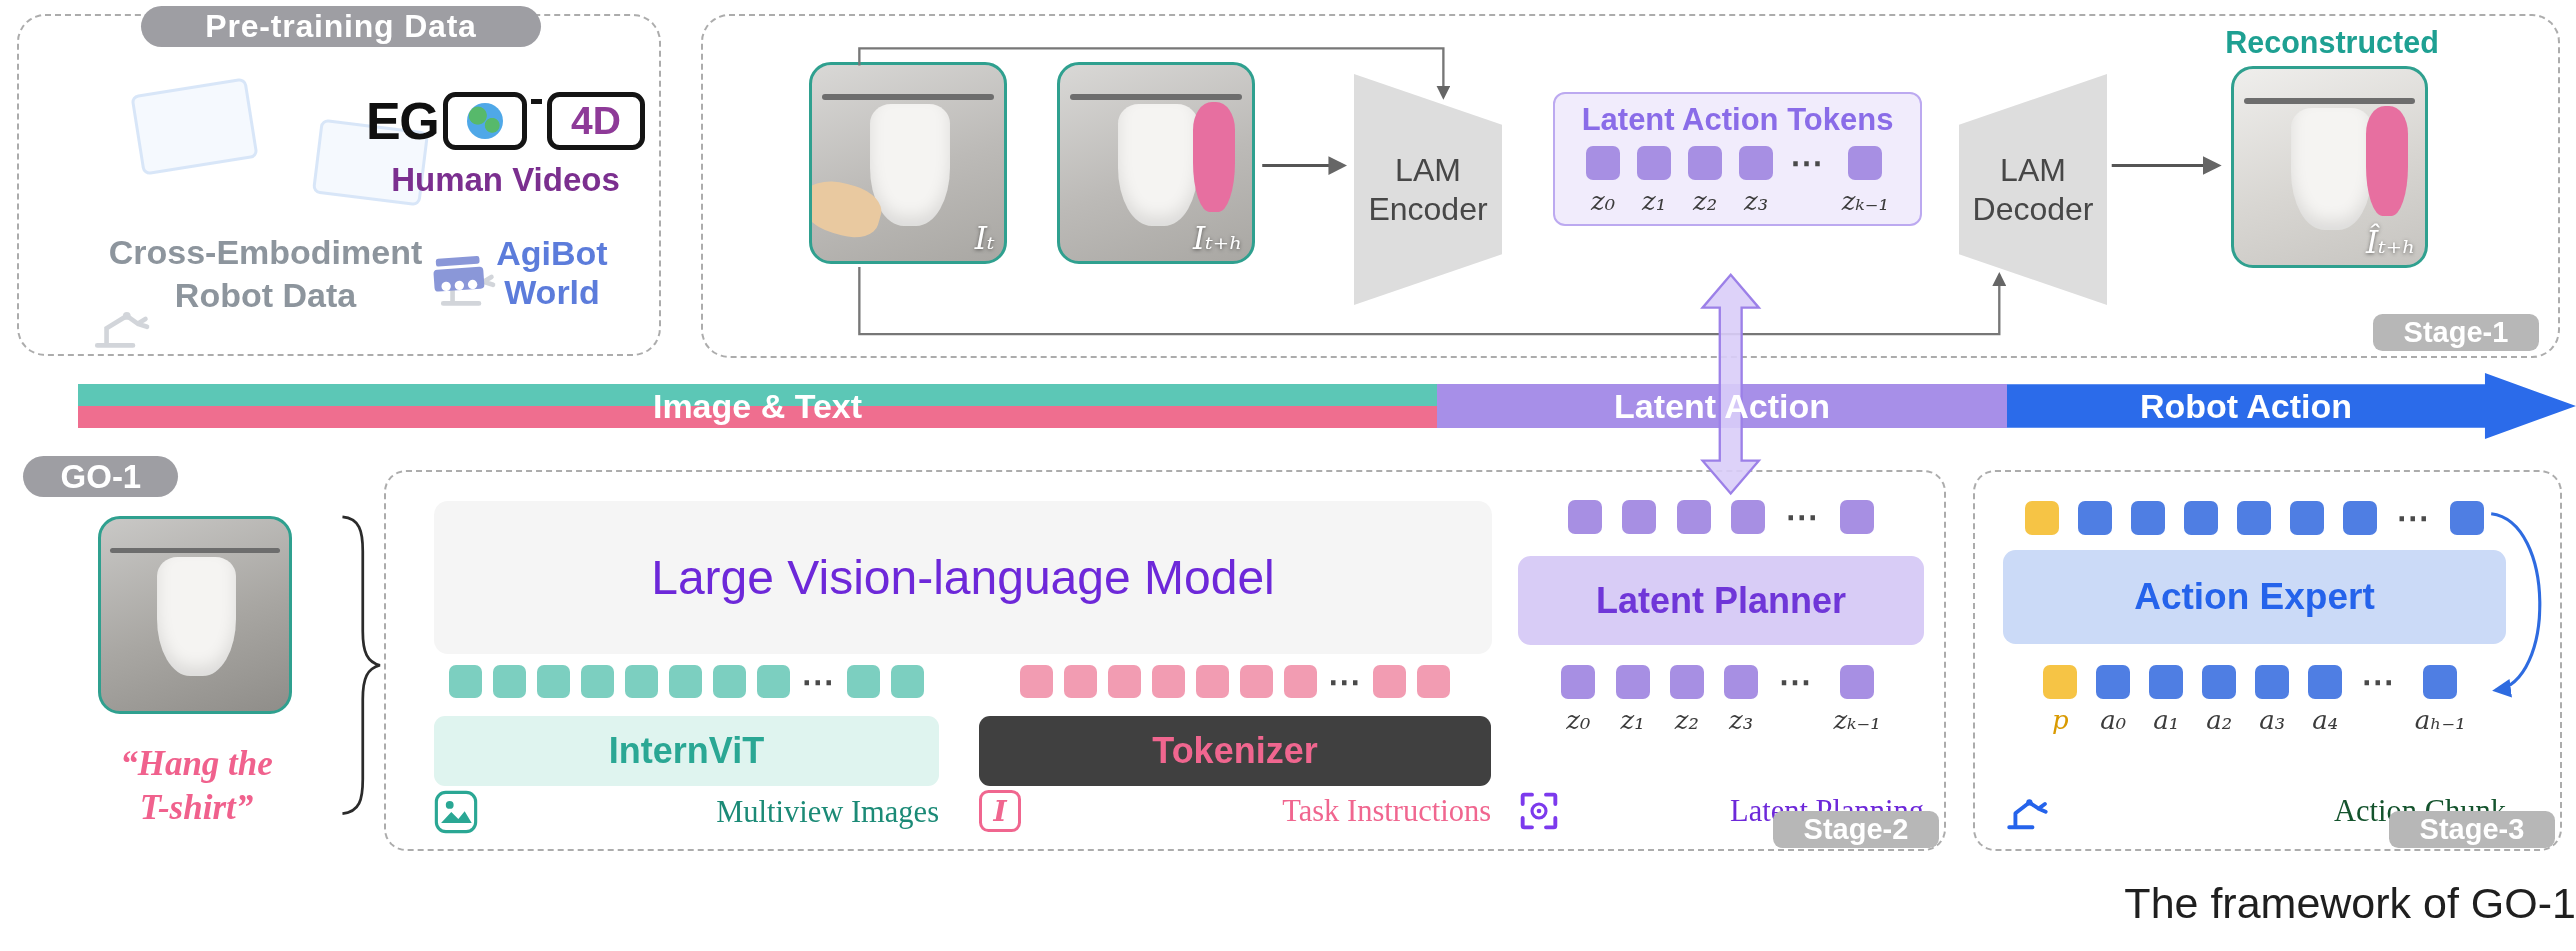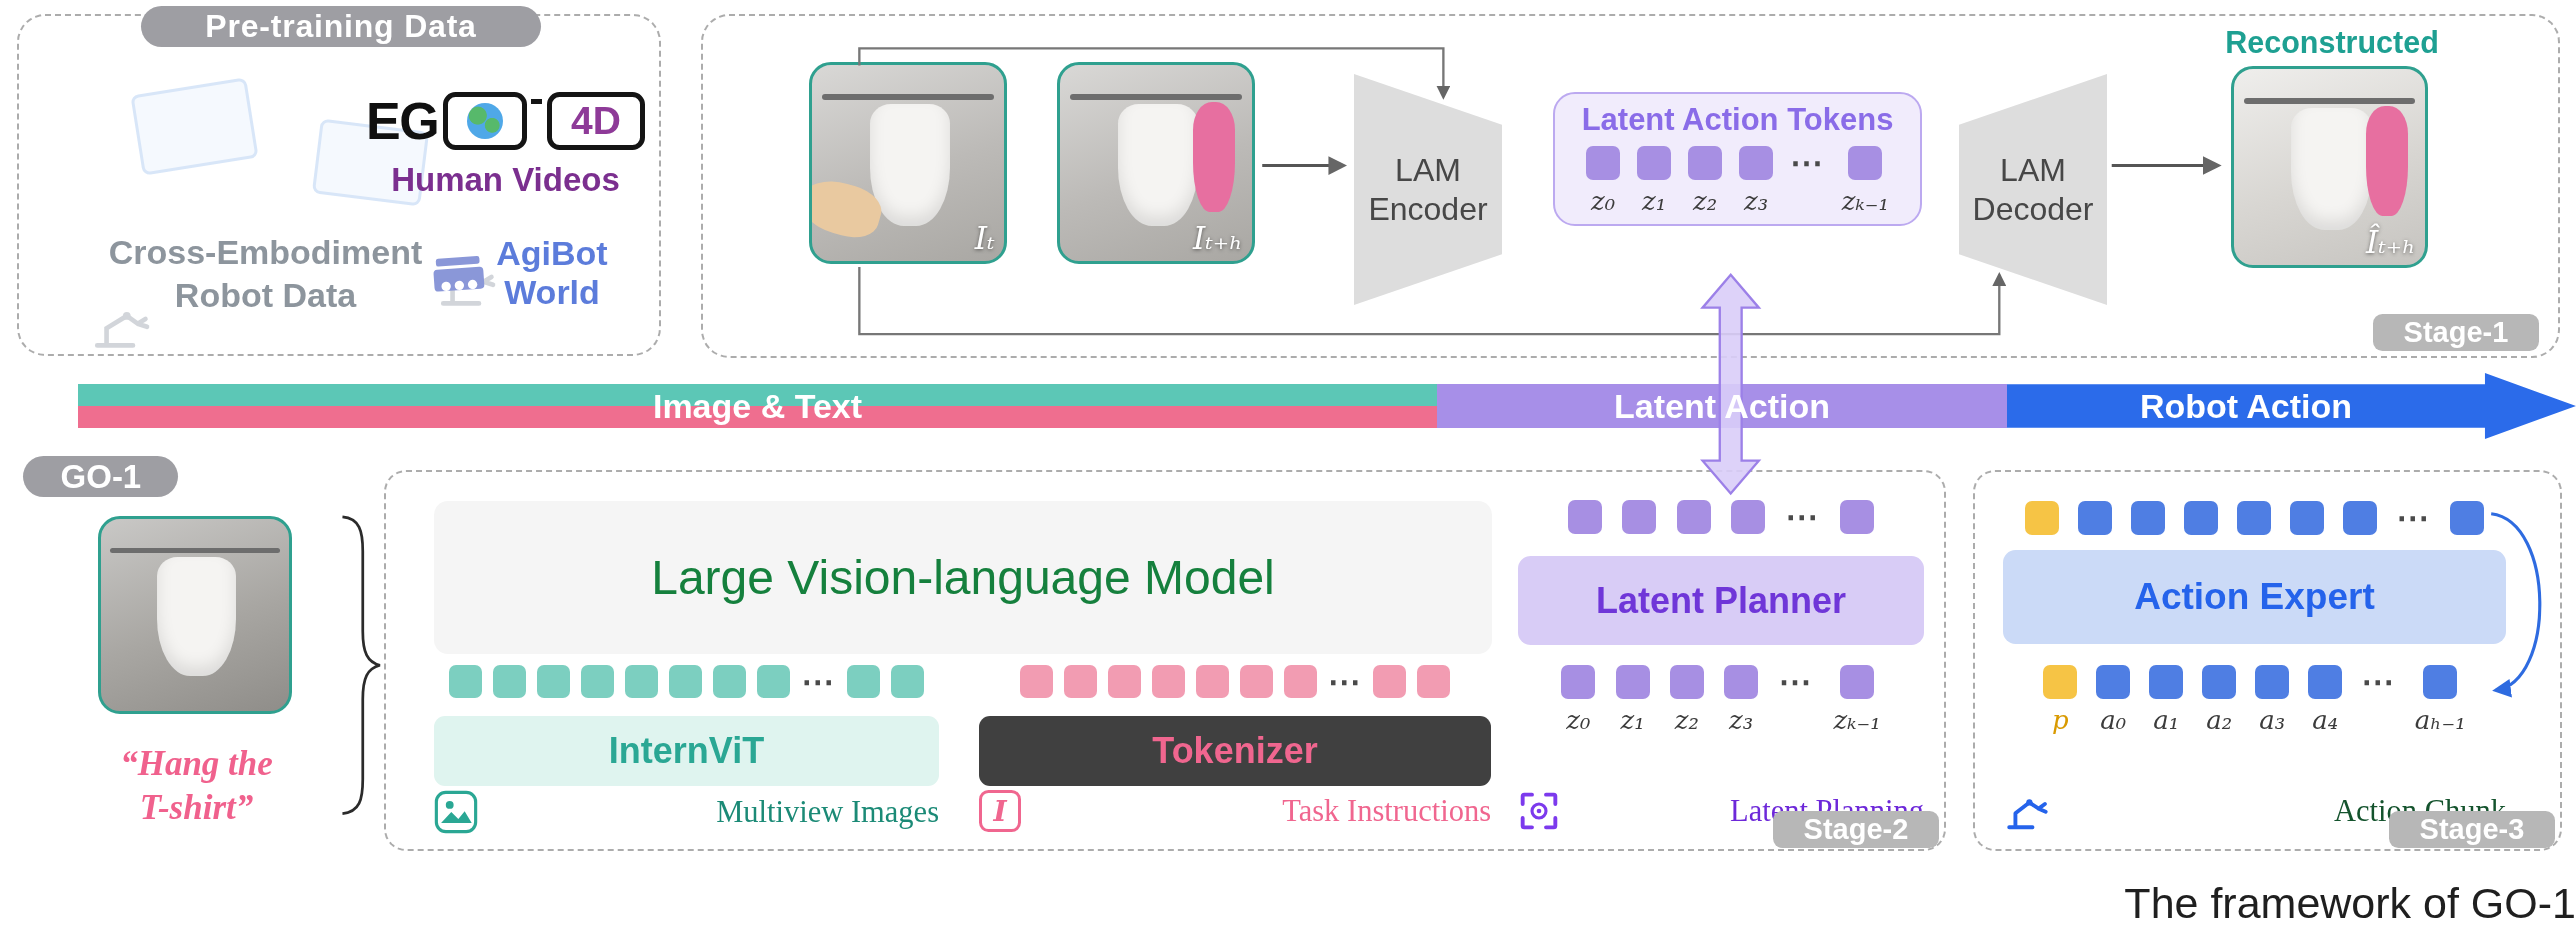--- a/index.html
+++ b/index.html
@@ -97,29 +97,29 @@
   .mlbl.p { color:#D99A00; }
   .row-teal  { left:434px;  top:665px; width:505px; }
   .row-pink  { left:979px; top:665px; width:512px; }
   .row-ptop  { left:1518px; top:500px; width:406px; }
   .row-pbot  { left:1518px; top:665px; width:406px; }
   .row-s3top { left:2003px; top:501px; width:503px; }
   .row-s3bot { left:2003px; top:665px; width:503px; }
 
   
   .lat-tokens { position:absolute; left:1553px; top:92px; width:369px; height:134px;
-                background:#F1ECFC; border:2.3px solid #BCA9F0; border-radius:22px;
+                background:#F1ECFC; border:2.3px solid #BCA9F0; border-radius:12px;
                 display:flex; flex-direction:column; align-items:center; }
   .lat-tokens .lt-title { margin-top:7.8px; color:#8A6CE8; font-weight:bold; font-size:31px; }
   .lat-tokens .tokrow { position:static; margin-top:7.8px; }
 
   
   .cbox { position:absolute; display:flex; align-items:center; justify-content:center; }
   .vlm { left:434px; top:501px; width:1058px; height:153px; background:#F5F5F5; border-radius:14px;
-         font-size:48px; font-weight:500; color:#15803d; }
+         font-size:48px; font-weight:500; color:#6d28d9; }
   .internvit { left:434px; top:716px; width:505px; height:70px; background:#DFF4EF; border-radius:11px;
                color:#2AA794; font-weight:bold; font-size:36px; }
   .tokenizer { left:979px; top:716px; width:512px; height:70px; background:#404040; border-radius:11px;
                color:#F0668F; font-weight:bold; font-size:36px; }
   .planner { left:1518px; top:556px; width:406px; height:89px; background:#D8CCF6; border-radius:12.5px;
              color:#6F36D8; font-weight:bold; font-size:36px; }
   .expert { left:2003px; top:550px; width:503px; height:94px; background:#CBDAF7; border-radius:12.5px;
             color:#2563EB; font-weight:bold; font-size:37px; }
 
   .icon-group { position:absolute; display:flex; align-items:center; justify-content:space-between; gap:24px; }

